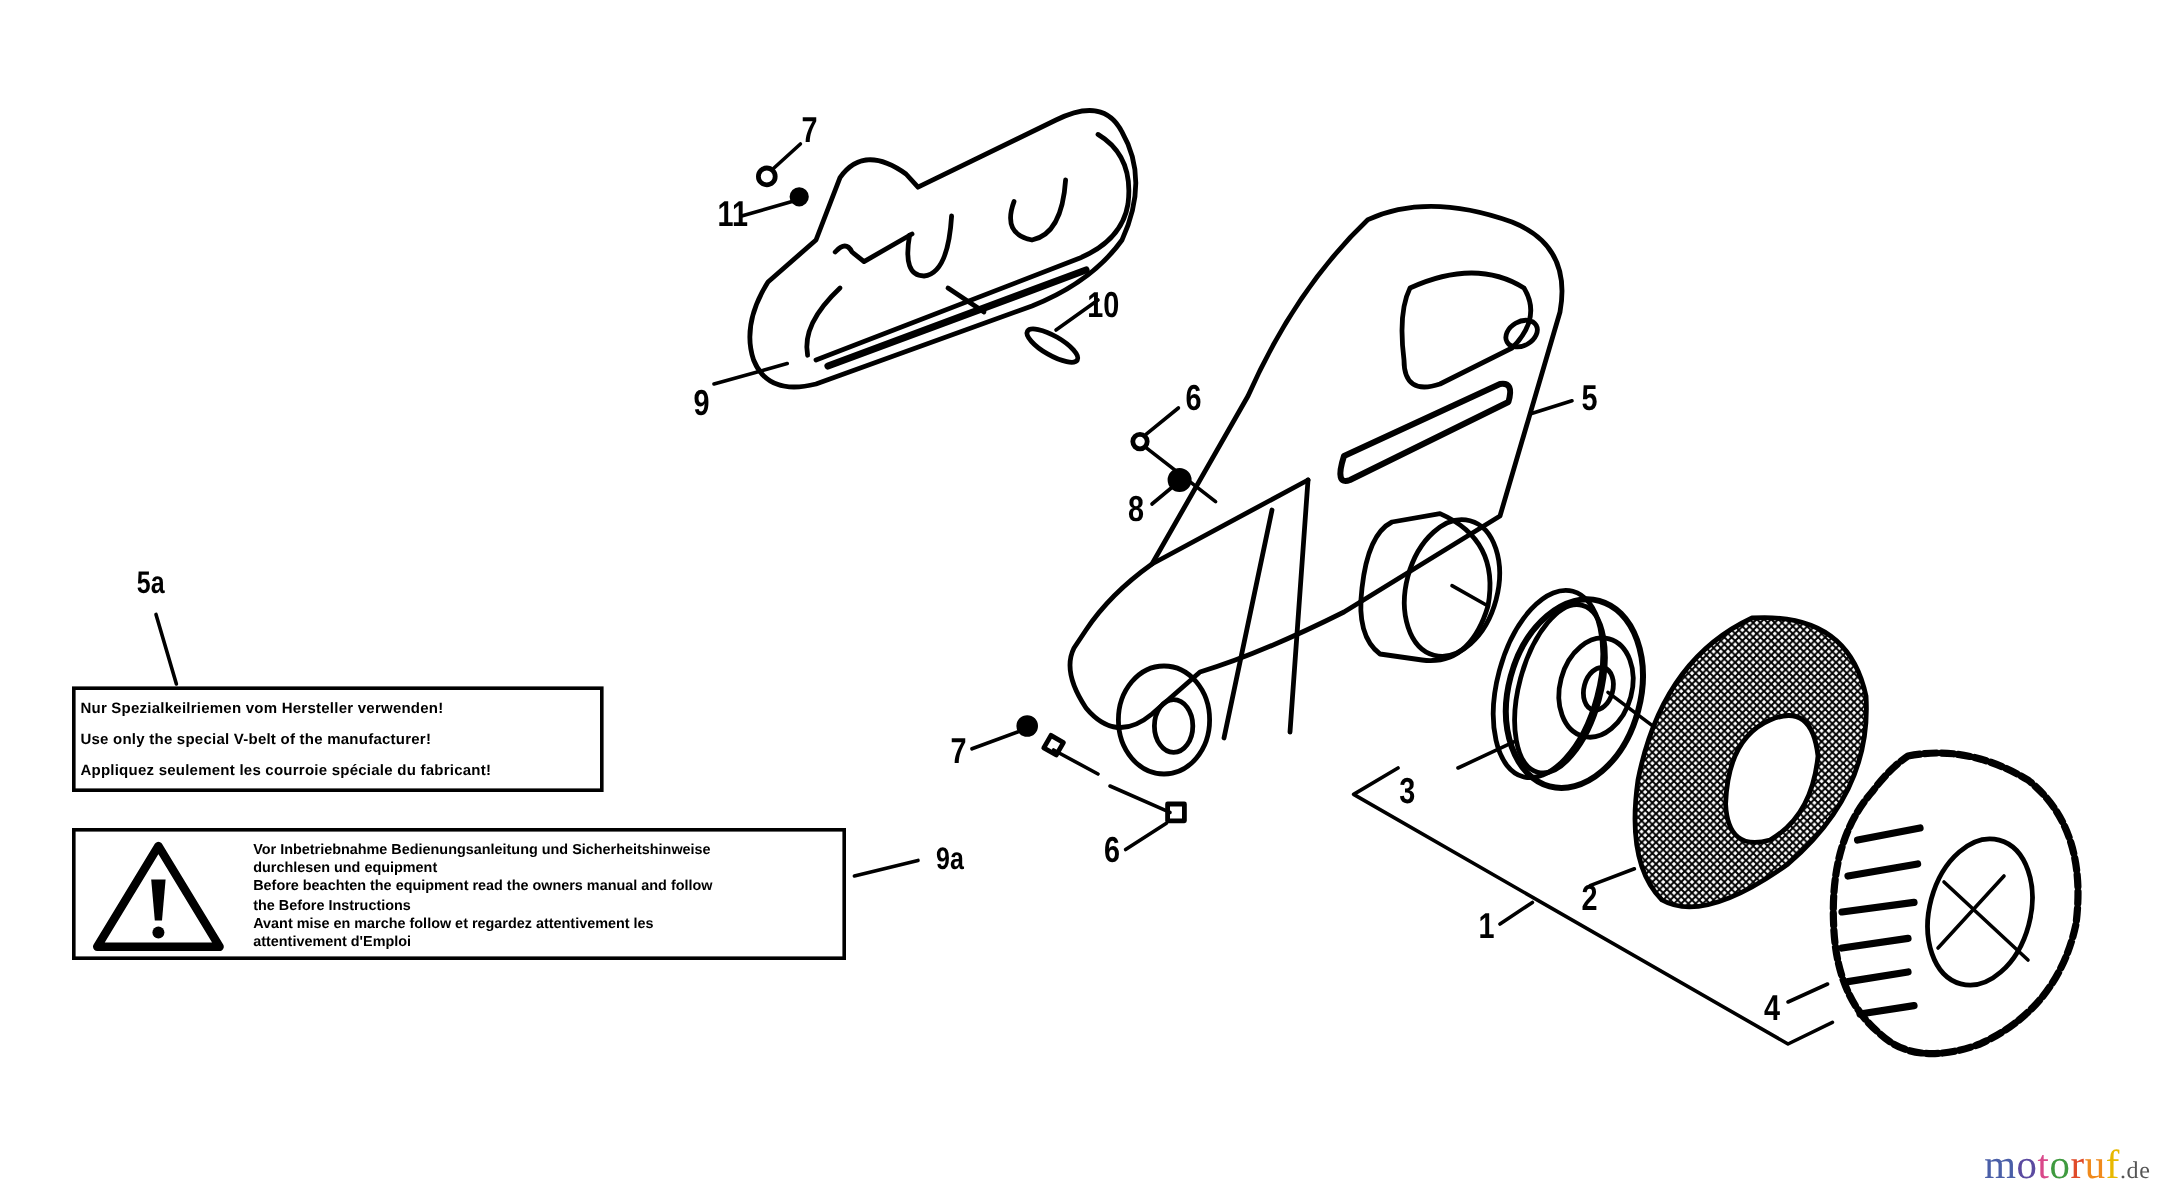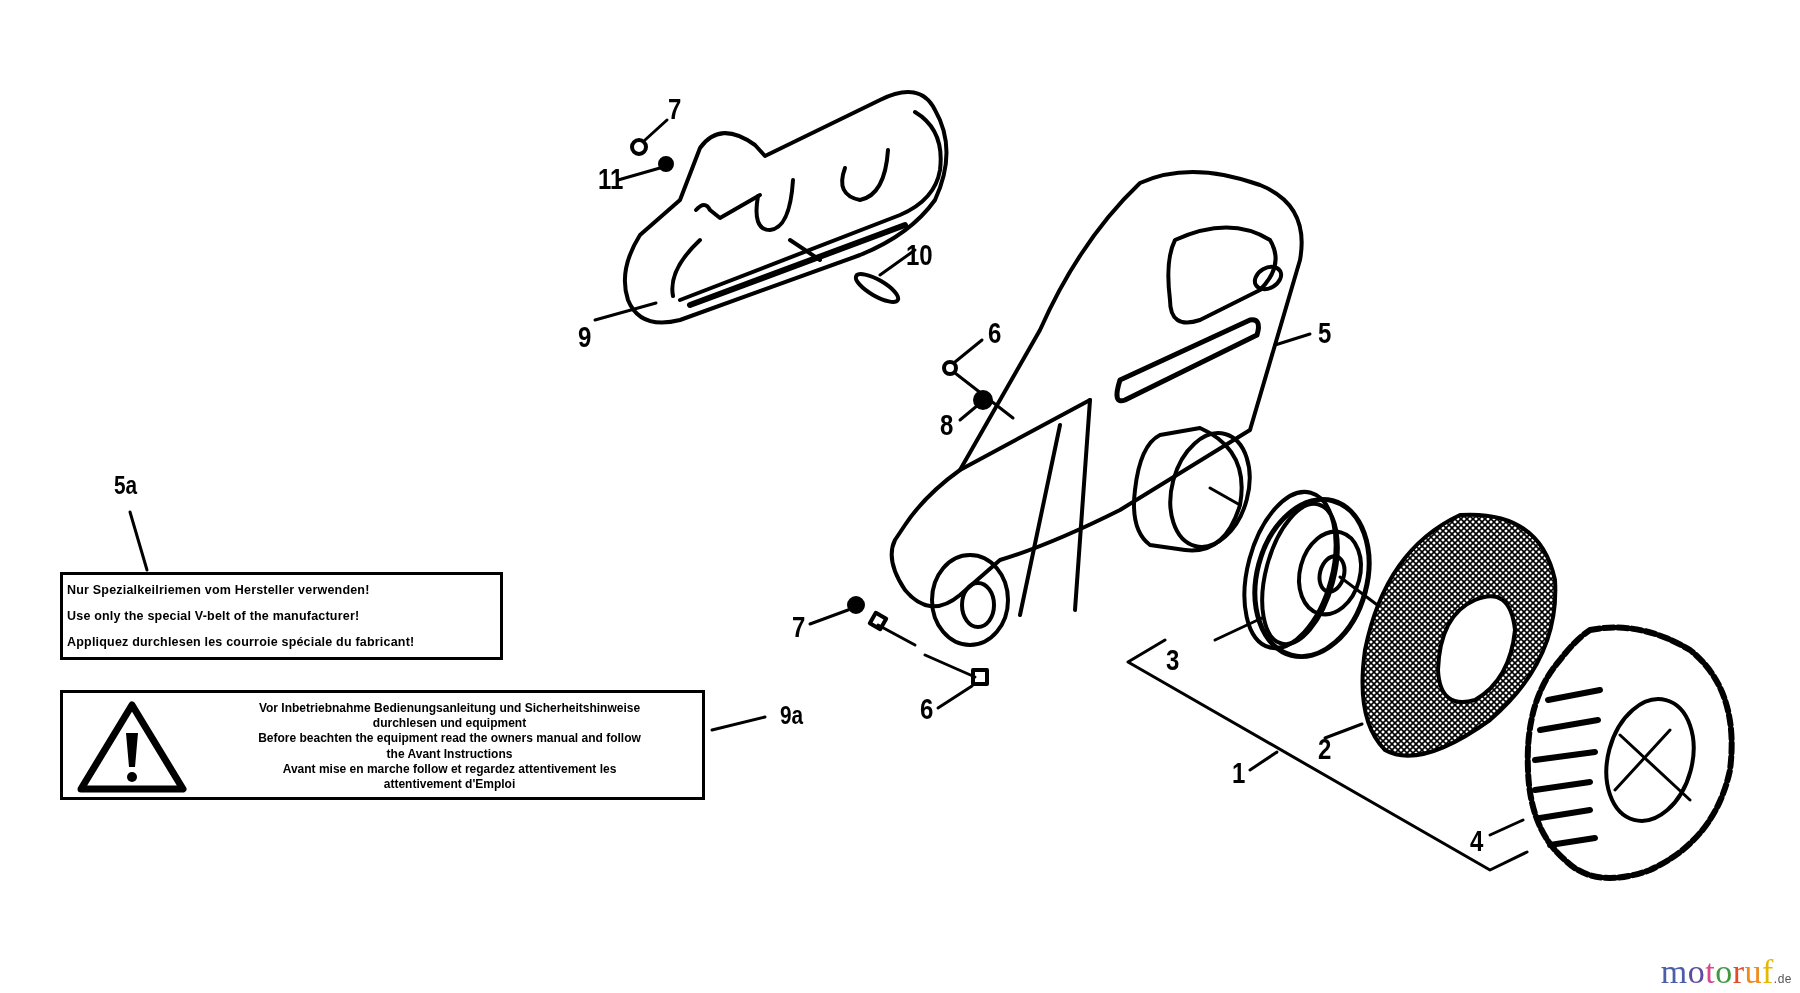--- a/index.html
+++ b/index.html
@@ -8,29 +8,29 @@
   #diagram { position:absolute; left:0; top:0; width:1800px; height:993px; }
   .callout { position:absolute; font-family:"Liberation Sans", sans-serif;
              font-weight:bold; font-size:30px; color:#000; line-height:1;
              transform:scaleX(0.8); transform-origin:left top; }
   .label-box { position:absolute; border:3px solid #000; background:#fff; box-sizing:border-box; }
   .label-5a { left:60px; top:572px; width:443px; height:88px;
               display:flex; flex-direction:column; justify-content:space-around; align-items:flex-start;
               padding:2px 4px; }
   .label-5a span { font-family:"Liberation Sans", sans-serif; font-weight:bold; font-size:12.5px;
                    color:#000; white-space:nowrap; letter-spacing:0.2px; }
-  .label-9a { left:60px; top:690px; width:645px; height:110px;text-align:center; }
+  .label-9a { left:60px; top:690px; width:645px; height:110px; }
   .label-9a .warn { position:absolute; left:14px; top:8px; width:110px; height:92px; }
   .label-9a .txt { position:absolute; left:148px; top:8px; right:14px; bottom:6px;
                    display:flex; flex-direction:column; justify-content:space-between; }
   .label-9a .txt span { font-family:"Liberation Sans", sans-serif; font-weight:bold; font-size:12px;
                         color:#000; line-height:14px; white-space:nowrap; }
   .watermark { position:absolute; right:8px; bottom:4px; font-family:"Liberation Serif", serif;
                font-size:34px; line-height:1; letter-spacing:0.5px; }
-  .watermark .tld { font-family:Liberation Sans, sans-serif; font-size:12px; color:#555; }
+  .watermark .tld { font-family:Liberation Serif, serif; font-size:20px; color:#555; }
 </style>
 </head>
 <body>
 
 <svg id="diagram" viewBox="0 0 1800 993" xmlns="http://www.w3.org/2000/svg">
   <defs>
     <pattern id="hatch" width="6" height="6" patternUnits="userSpaceOnUse">
       <rect width="6" height="6" fill="#fff"></rect>
       <path d="M0 0 L6 6 M6 0 L0 6" stroke="#000" stroke-width="1.6"></path>
     </pattern>
@@ -149,34 +149,34 @@
 <div class="callout" style="left:792px;top:612px;">7</div>
 <div class="callout" style="left:940px;top:410px;">8</div>
 <div class="callout" style="left:578px;top:322px;">9</div>
 <div class="callout" style="left:780px;top:702px;font-size:26px;">9a</div>
 <div class="callout" style="left:906px;top:240px;">10</div>
 <div class="callout" style="left:598px;top:164px;">11</div>
 
 <div class="label-box label-5a">
   <span>Nur Spezialkeilriemen vom Hersteller verwenden!</span>
   <span>Use only the special V-belt of the manufacturer!</span>
-  <span>Appliquez durchlesen les courroie spéciale du fabricant!</span>
+  <span>Appliquez seulement les courroie spéciale du fabricant!</span>
 </div>
 
 <div class="label-box label-9a">
   <svg class="warn" viewBox="0 0 110 92">
     <path d="M55 4 L106 88 L4 88 Z" fill="none" stroke="#000" stroke-width="7" stroke-linejoin="round"></path>
     <path d="M49 32 L61 32 L58 66 L52 66 Z" fill="#000"></path>
     <circle cx="55" cy="76" r="5" fill="#000"></circle>
   </svg>
   <div class="txt">
     <span>Vor Inbetriebnahme Bedienungsanleitung und Sicherheitshinweise</span>
     <span>durchlesen und equipment</span>
     <span>Before beachten the equipment read the owners manual and follow</span>
-    <span>the Avant Instructions</span>
+    <span>the Before Instructions</span>
     <span>Avant mise en marche follow et regardez attentivement les</span>
     <span>attentivement d'Emploi</span>
   </div>
 </div>
 
 <div class="watermark">
   <span style="color:#4a5fa8">m</span><span style="color:#5b4aa0">o</span><span style="color:#d9488a">t</span><span style="color:#3f9a3f">o</span><span style="color:#e04b2a">r</span><span style="color:#f08a1c">u</span><span style="color:#e8b800">f</span><span class="tld">.de</span>
 </div>
 
 </body></html>

